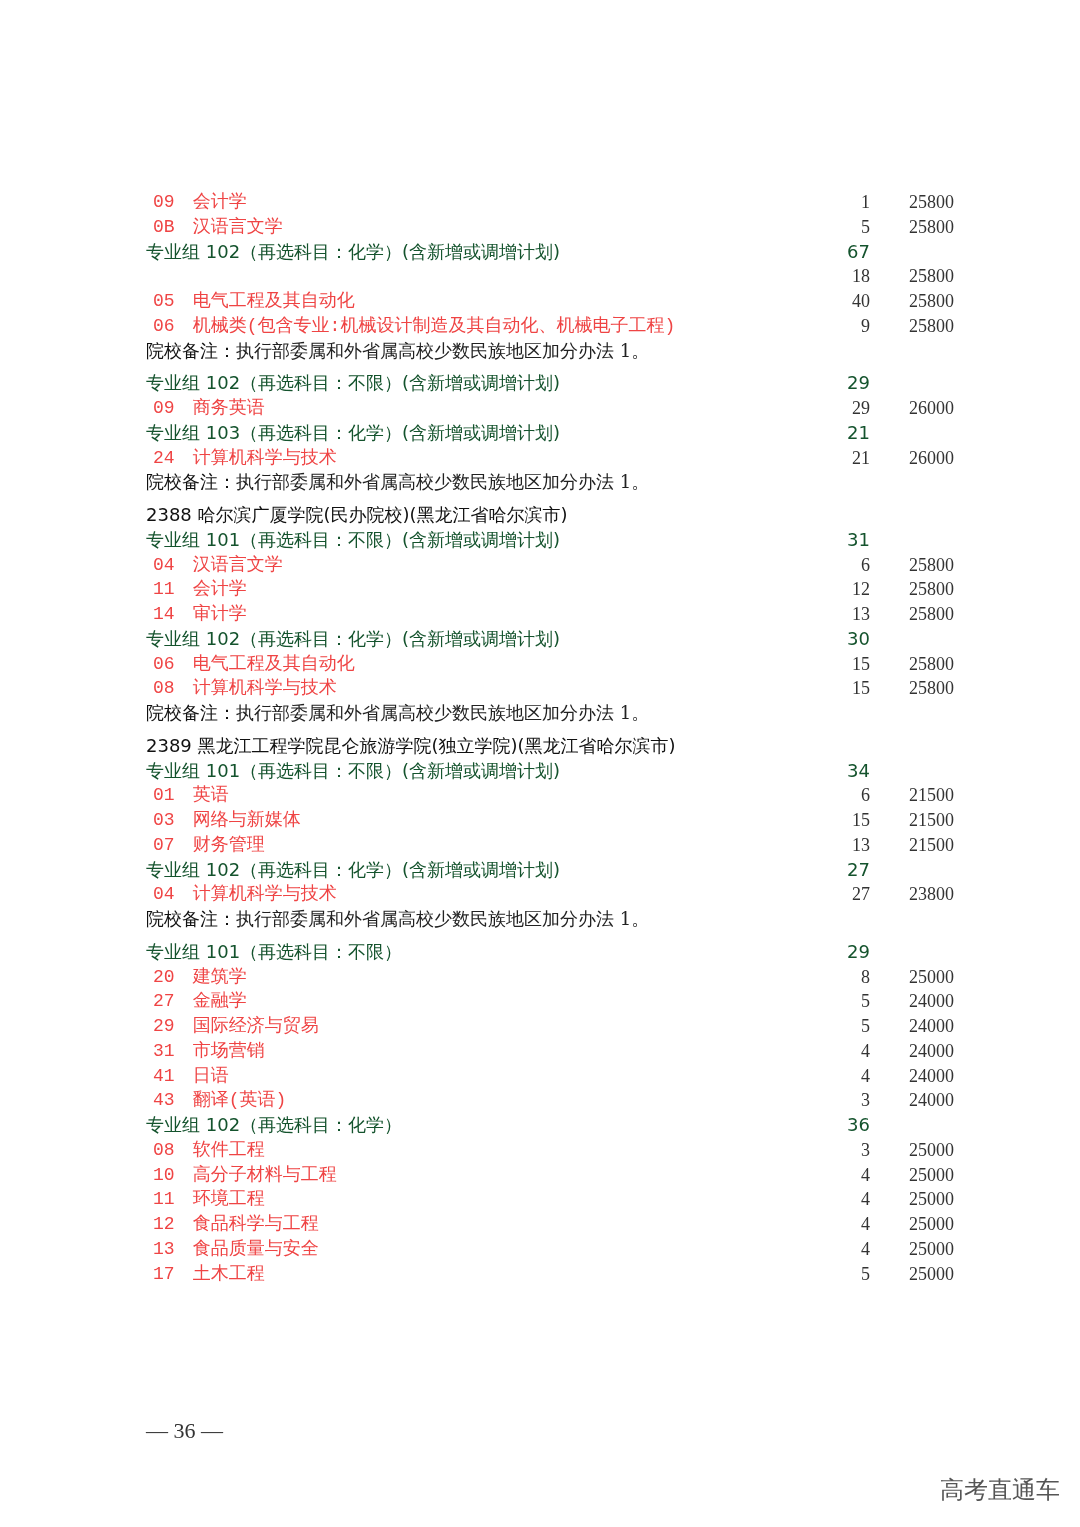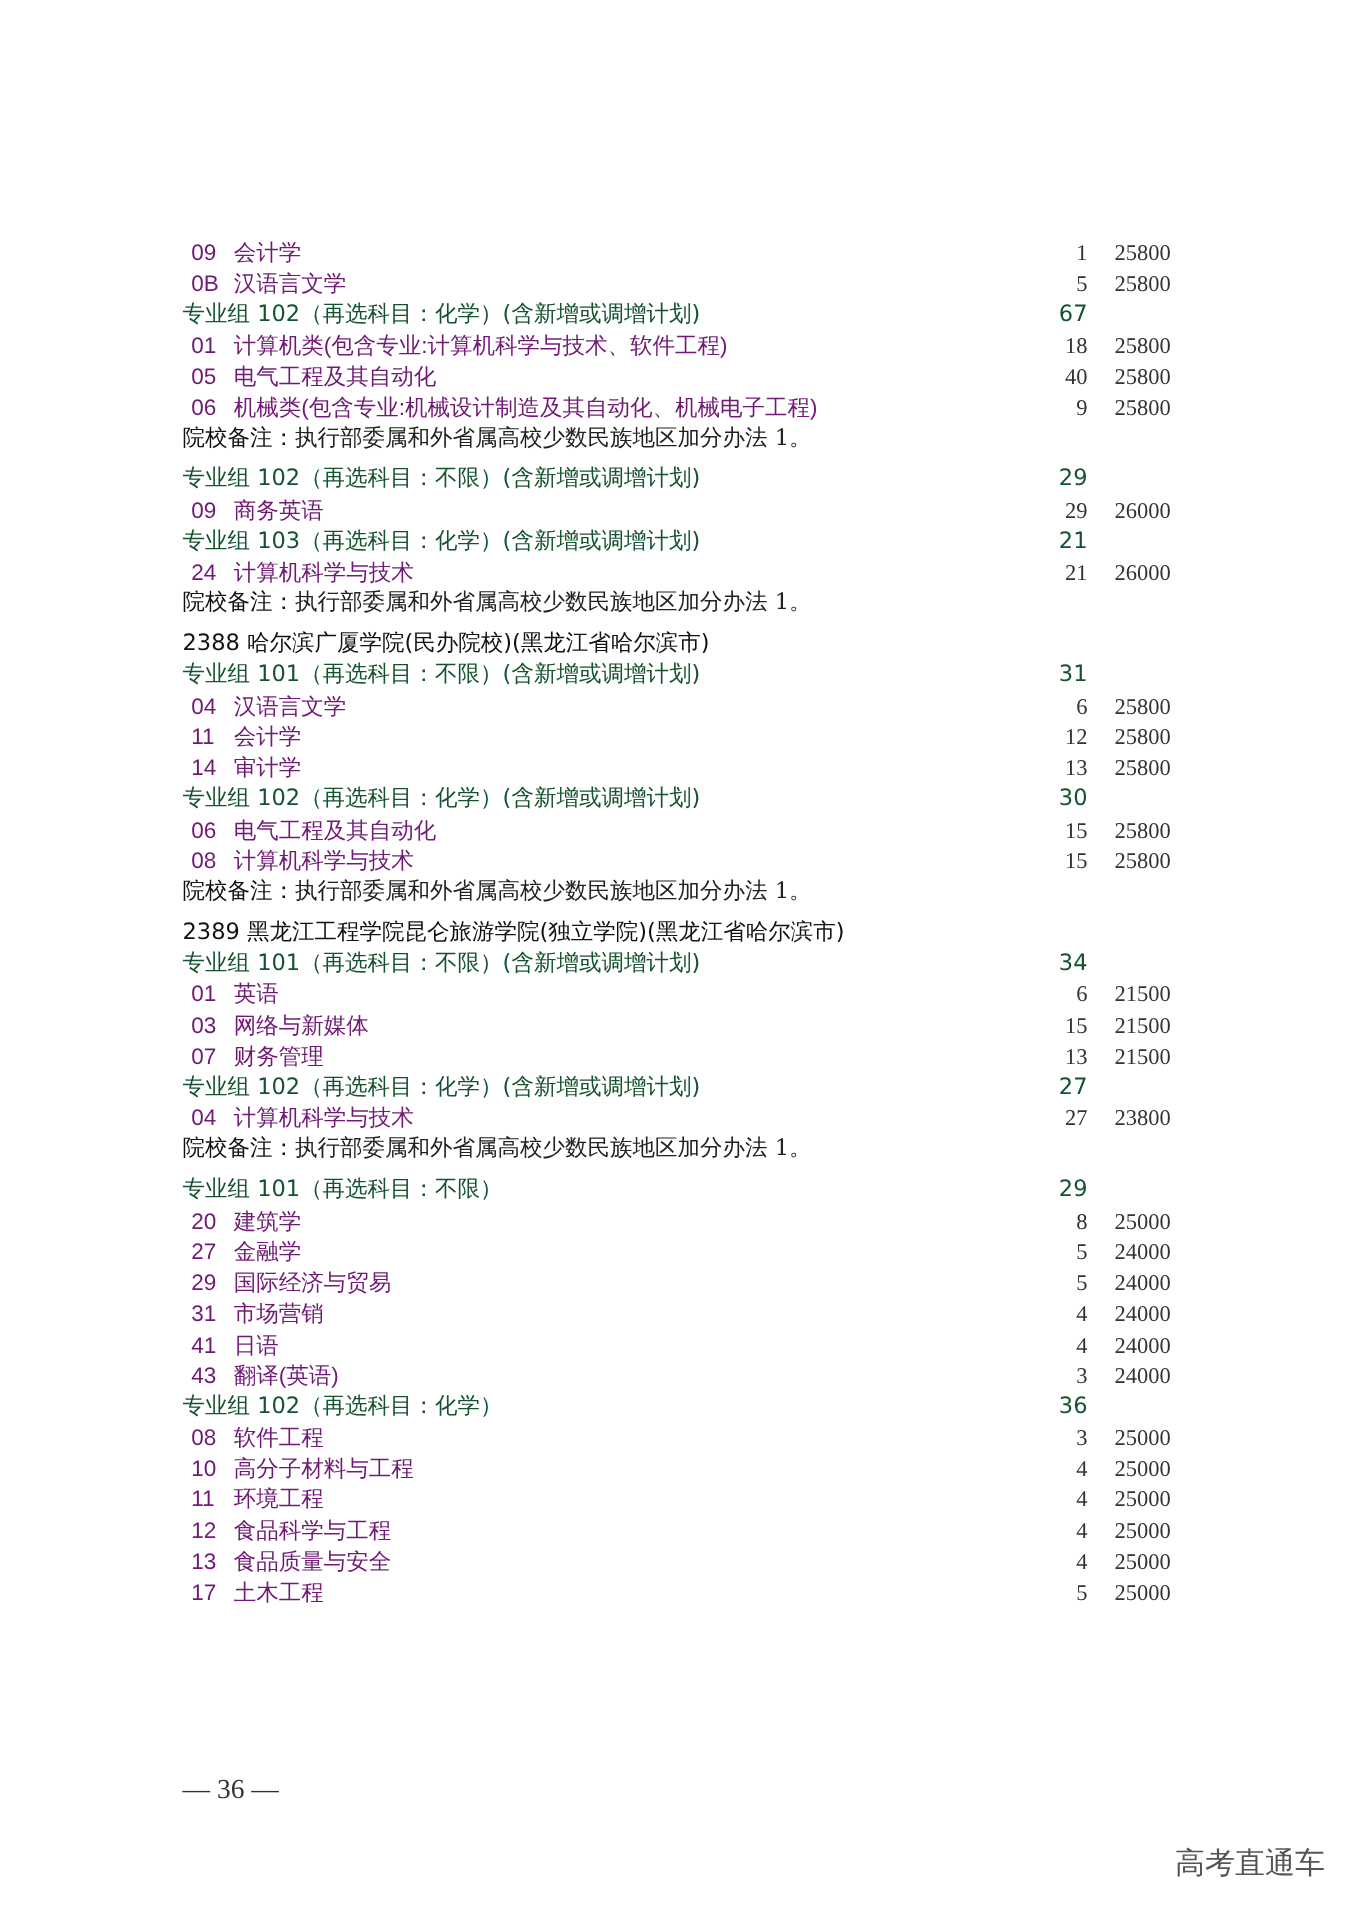--- a/index.html
+++ b/index.html
@@ -2,22 +2,22 @@
 <html><head>
 <meta charset="utf-8">
 <style>
   html, body { margin: 0; padding: 0; background: #ffffff; }
   body { width: 1080px; height: 1527px; position: relative; overflow: hidden; color: #222; }
   .page { position: absolute; left: 0; top: 0; width: 1080px; height: 1527px; }
   .content { position: absolute; left: 146px; top: 190px; width: 820px; }
   .row { position: relative; height: 24.75px; line-height: 24.75px; font-size: 18px; white-space: nowrap; }
   .row .left { position: absolute; left: 0; }
   .row .cnt { position: absolute; right: 96px; width: 60px; text-align: right; }
-  .row .fee { position: absolute; right: 12px; width: 80px; text-align: center; }
-  .major .left { left: 7px; font-family: Liberation Sans, sans-serif; color: #701a75; }
+  .row .fee { position: absolute; right: 12px; width: 80px; text-align: right; }
+  .major .left { left: 7px; font-family: Liberation Mono, monospace; color: #ef4444; }
   .major .cnt, .major .fee { font-family: "Liberation Serif", "DejaVu Serif", serif; color: #333; }
   .group .left, .group .cnt { font-family: "DejaVu Sans", "Liberation Sans", sans-serif; color: #14532d; }
   .school .left { font-family: "DejaVu Sans", "Liberation Sans", sans-serif; color: #111; }
   .note .left { font-family: "DejaVu Serif", "Liberation Serif", serif; color: #222; }
   .note .label { font-family: "DejaVu Sans", "Liberation Sans", sans-serif; color: #111; }
   .code { display: inline-block; min-width: 29px; }
   .spacer { height: 8px; }
   .page-number { position: absolute; left: 146px; top: 1418px; font-family: "Liberation Serif", "DejaVu Serif", serif; font-size: 22px; color: #333; }
   .watermark { position: absolute; left: 940px; top: 1474px; font-family: "DejaVu Sans", "Liberation Sans", sans-serif; font-size: 24px; color: #555; }
 </style>
@@ -36,21 +36,20 @@
       <span class="left"><span class="code">0B</span> <span>汉语言文学</span></span>
       <span class="cnt">5</span>
       <span class="fee">25800</span>
     </div>
 
     <div class="row group">
       <span class="left">专业组 102（再选科目：化学）(含新增或调增计划)</span>
       <span class="cnt">67</span>
     </div>
     <div class="row major">
-      <span class="left"><span class="code">01</span> <span>计算机类(包含专业:计算机科学与技术、软件工程)</span></span>
       <span class="cnt">18</span>
       <span class="fee">25800</span>
     </div>
     <div class="row major">
       <span class="left"><span class="code">05</span> <span>电气工程及其自动化</span></span>
       <span class="cnt">40</span>
       <span class="fee">25800</span>
     </div>
     <div class="row major">
       <span class="left"><span class="code">06</span> <span>机械类(包含专业:机械设计制造及其自动化、机械电子工程)</span></span>

